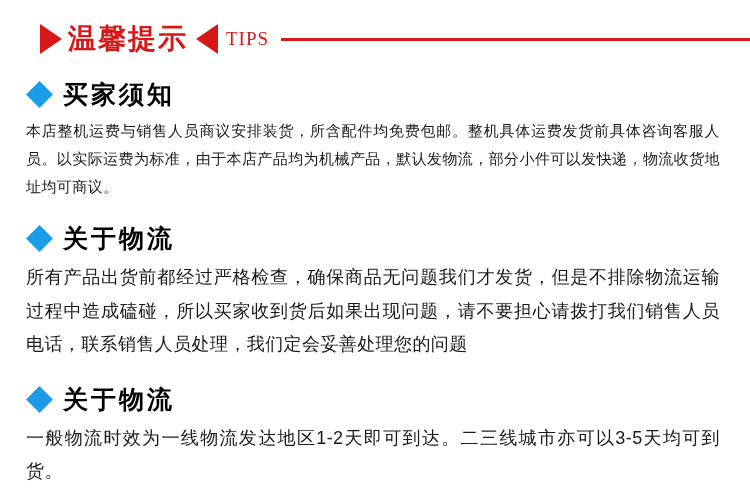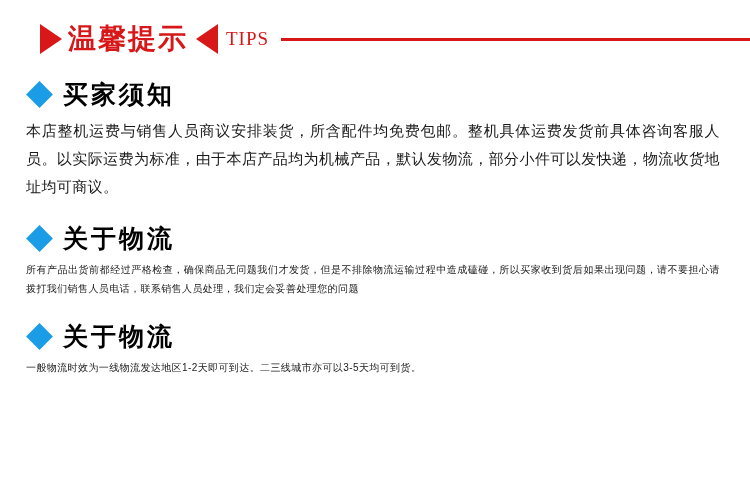--- a/index.html
+++ b/index.html
@@ -99,21 +99,21 @@
   }
   .sec-body {
     font-size: 15px;
     color: #1a1a1a;
     line-height: 1.85;
     letter-spacing: 0.4px;
     text-align: justify;
     margin: 0 16px 0 12px;
   }
   .sec-body.small {
-    font-size: 10px;
+    font-size: 18px;
   }
 </style>
 </head>
 <body>
 
 <div class="page">
 
   <div class="header">
     <span class="tri-left"></span>
     <span class="header-title">温馨提示</span>

